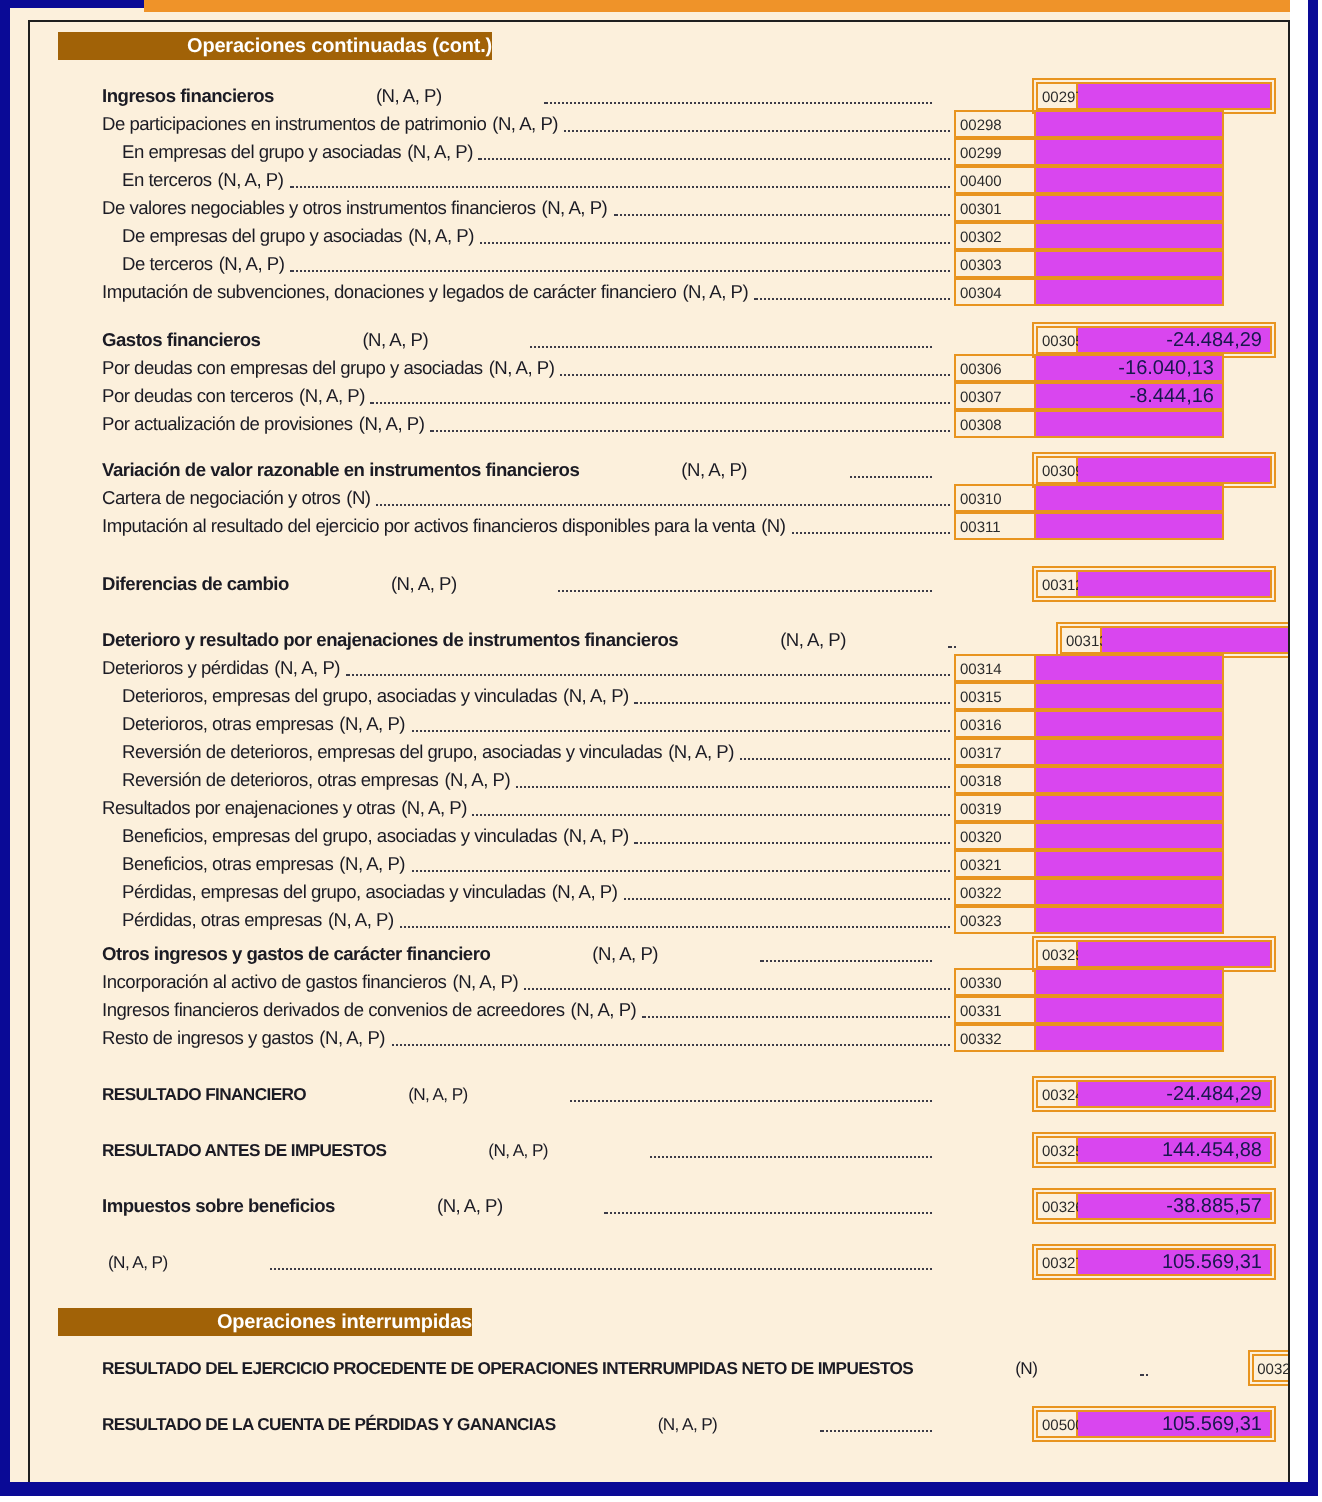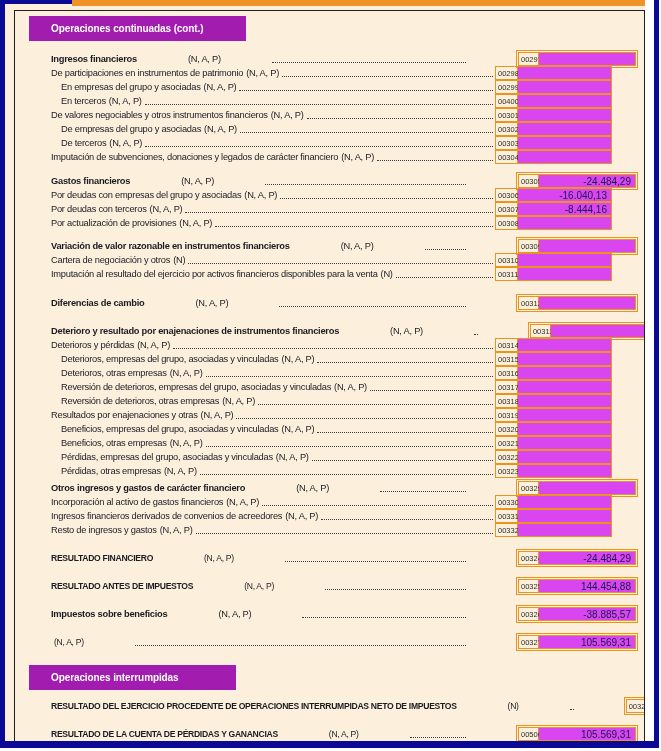--- a/index.html
+++ b/index.html
@@ -12,22 +12,22 @@
   .blue-left  { position:absolute; left:0;    top:0; width:5px;  height:748px; background:#0a0a96; }
   .blue-right { position:absolute; left:654px; top:0; width:5px; height:748px; background:#0a0a96; }
   .blue-bottom{ position:absolute; left:0; top:741px; width:659px; height:7px; background:#0a0a96; }
   .blue-topleft{ position:absolute; left:0; top:0; width:72px; height:4px; background:#0a0a96; }
   .orange-topstrip{ position:absolute; left:72px; top:0; width:573px; height:6px; background:#ef9329; }
 
   .panel { position:absolute; left:14px; top:10px; width:631px; height:731px;
     border:1.5px solid #1f1f1f; border-bottom:none; background:#fcf0dc; overflow:hidden; }
 
   
-  .secbar { height:25px; background:#a21caf; margin-left:14px; margin-top:5px;
-    display:flex; align-items:center; }
+  .secbar { height:14px; background:#a16207; margin-left:14px; margin-top:5px;
+    display:flex; align-items:center;justify-content:flex-end; }
   .sec1 .secbar { width:217px; }
   .sec2 .secbar { width:207px; margin-top:16px; }
   .secbar-label { color:#ffffff; font-size:10px; font-weight:bold; padding-left:22px;
     white-space:nowrap; letter-spacing:-0.1px; }
 
   
   .group { margin-top:14px; }
   .sec1 .g0 { margin-top:11px; } .sec1 .g1 { margin-top:10px; } .sec1 .g2 { margin-top:9px; }
   .sec1 .g3 { margin-top:15px; } .sec1 .g4 { margin-top:14px; } .sec1 .g5 { margin-top:3px; }
   .sec2 .g0 { margin-top:9px; }
@@ -38,21 +38,21 @@
   .row.bold { padding-right:6px;gap:48px; }
   .name, .suf { font-size:9.3px; color:#1b1b24; white-space:nowrap; letter-spacing:-0.25px; }
   .suf { margin-left:3px; }
   .row.bold .name { font-weight:bold; }
   .row.caps .name, .row.caps .suf { font-size:8.6px; letter-spacing:-0.3px; }
   .lead { flex:1; border-bottom:1px dotted #3c3c48; height:9px; align-self:center;
     margin:0 2px 0 3px; min-width:4px; transform:translateY(-1px); }
 
   
   .pair { display:flex; height:14px; flex:none; }
-  .code { width:23px; border:1px solid #e8941f; background:transparent; color:#2a2a2a;
+  .code { width:41px; border:1px solid #e8941f; background:transparent; color:#2a2a2a;
     font-size:7.5px; display:flex; align-items:center; padding-left:2px; white-space:nowrap; }
   .val { width:94px; border:1px solid #e8941f; border-left:none; background:#d946ef;
     color:#18184e; font-size:10px; display:flex; align-items:center; justify-content:flex-end;
     padding-right:4px; white-space:nowrap; }
   .pair.pb { height:18px; border:1px solid #e8941f; padding:1px; background:transparent; }
   .pair.pb .code { width:21px; }
   .pair.pb .val { width:97px; }
 </style>
 </head>
 <body>

